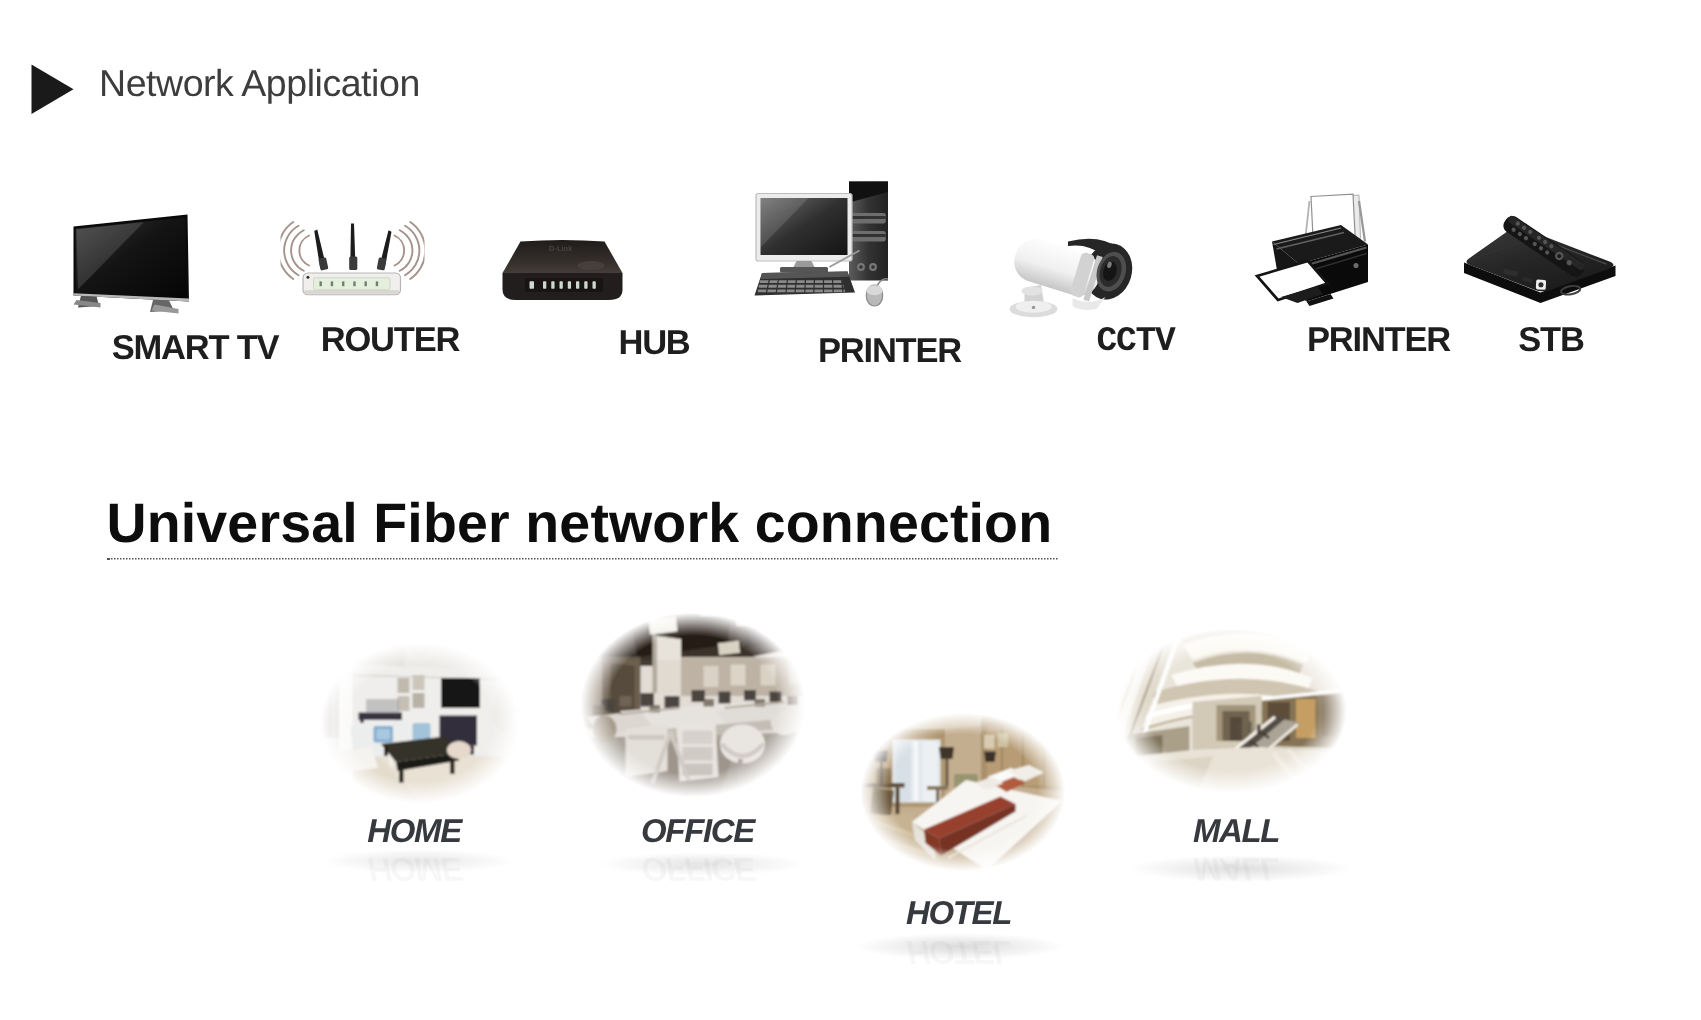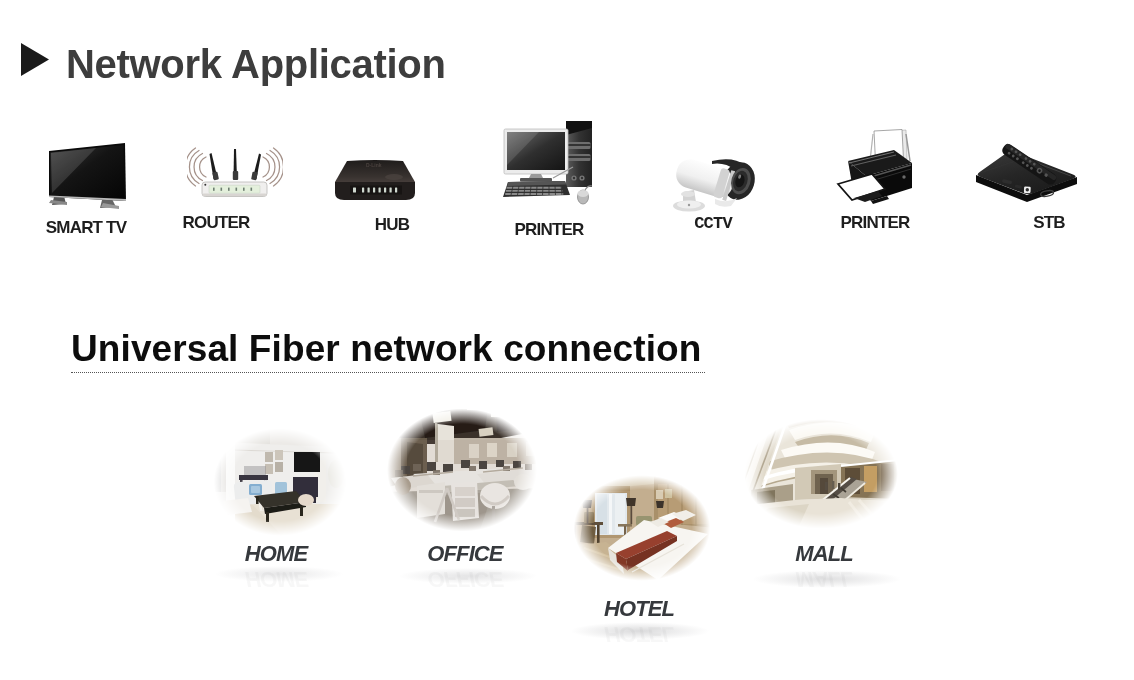--- a/index.html
+++ b/index.html
@@ -1,36 +1,36 @@
 <!DOCTYPE html>
 <html><head>
 <meta charset="utf-8">
 <style>
   html,body{margin:0;padding:0;}
   body{width:1134px;height:680px;position:relative;background:#ffffff;overflow:hidden;
        font-family:"Liberation Sans", sans-serif;}
   .abs{position:absolute;}
-  .devlabel{position:absolute;font-weight:bold;font-size:17px;letter-spacing:-0.8px;color:#1e1e1e;white-space:nowrap;transform:translateX(-50%);}
+  .devlabel{position:absolute;font-weight:bold;font-size:23px;letter-spacing:-0.8px;color:#1e1e1e;white-space:nowrap;transform:translateX(-50%);margin-left:44px;}
   .ovlabel{position:absolute;font-weight:bold;font-size:22px;letter-spacing:-0.9px;color:#36393d;white-space:nowrap;transform:translateX(-50%);font-style:italic;}
 </style>
 </head>
 <body>
 
 <svg class="abs" style="left:20px;top:43px;" width="30" height="34" viewBox="0 0 30 34">
   <polygon points="1,0 29,16.5 1,33" fill="#1a1a1a"></polygon>
 </svg>
-<div class="abs" style="left:66px;top:42px;font-size:40px;font-weight:bold;color:#3d3d3d;letter-spacing:-0.3px;">Network Application</div>
+<div class="abs" style="left:66px;top:42px;font-size:25px;font-weight:normal;color:#3d3d3d;letter-spacing:-0.3px;">Network Application</div>
 
 <div class="devlabel" style="left:86px;top:218px;">SMART TV</div>
 <div class="devlabel" style="left:216px;top:213px;">ROUTER</div>
 <div class="devlabel" style="left:392px;top:215px;">HUB</div>
 <div class="devlabel" style="left:549px;top:220px;">PRINTER</div>
 <div class="devlabel" style="left:713px;top:214px;font-family:Liberation Mono, monospace;">CCTV</div>
 <div class="devlabel" style="left:875px;top:213px;text-align:center;">PRINTER</div>
-<div class="devlabel" style="left:1049px;top:213px;">STB</div>
+<div class="devlabel" style="left:990px;top:213px;">STB</div>
 
 <svg class="abs" style="left:40px;top:133px;" width="96" height="82" viewBox="0 0 96 82">
   <defs>
     <linearGradient id="tvgloss" x1="0" y1="0" x2="1" y2="1">
       <stop offset="0" stop-color="#3c3c3c"></stop>
       <stop offset="0.45" stop-color="#141414"></stop>
       <stop offset="1" stop-color="#050505"></stop>
     </linearGradient>
   </defs>
 

